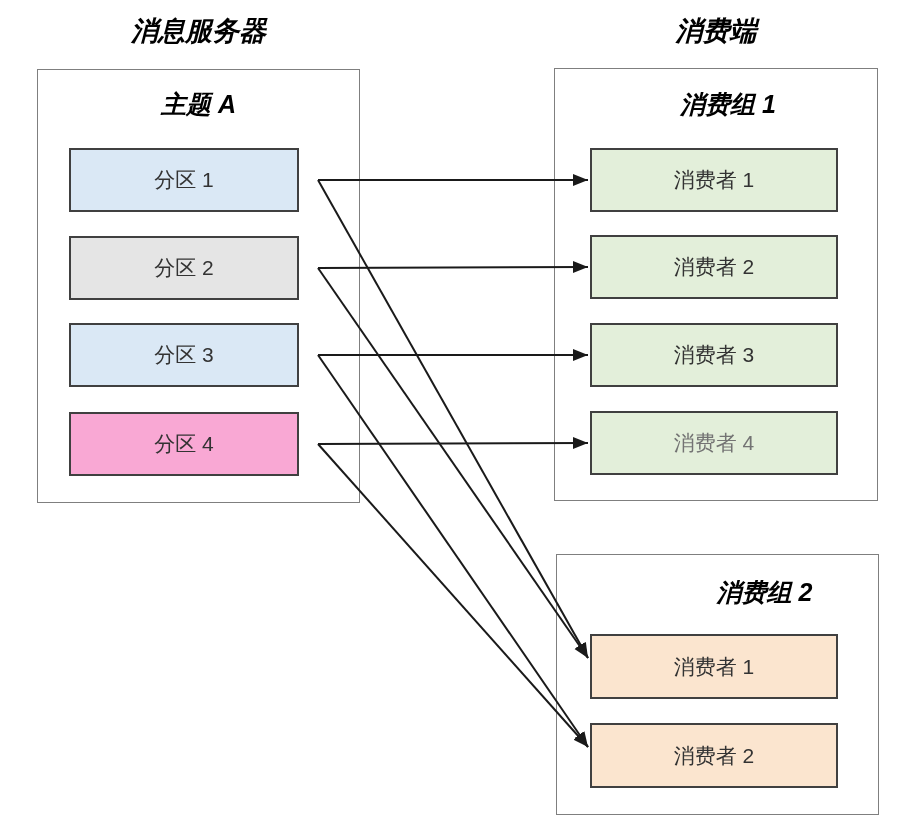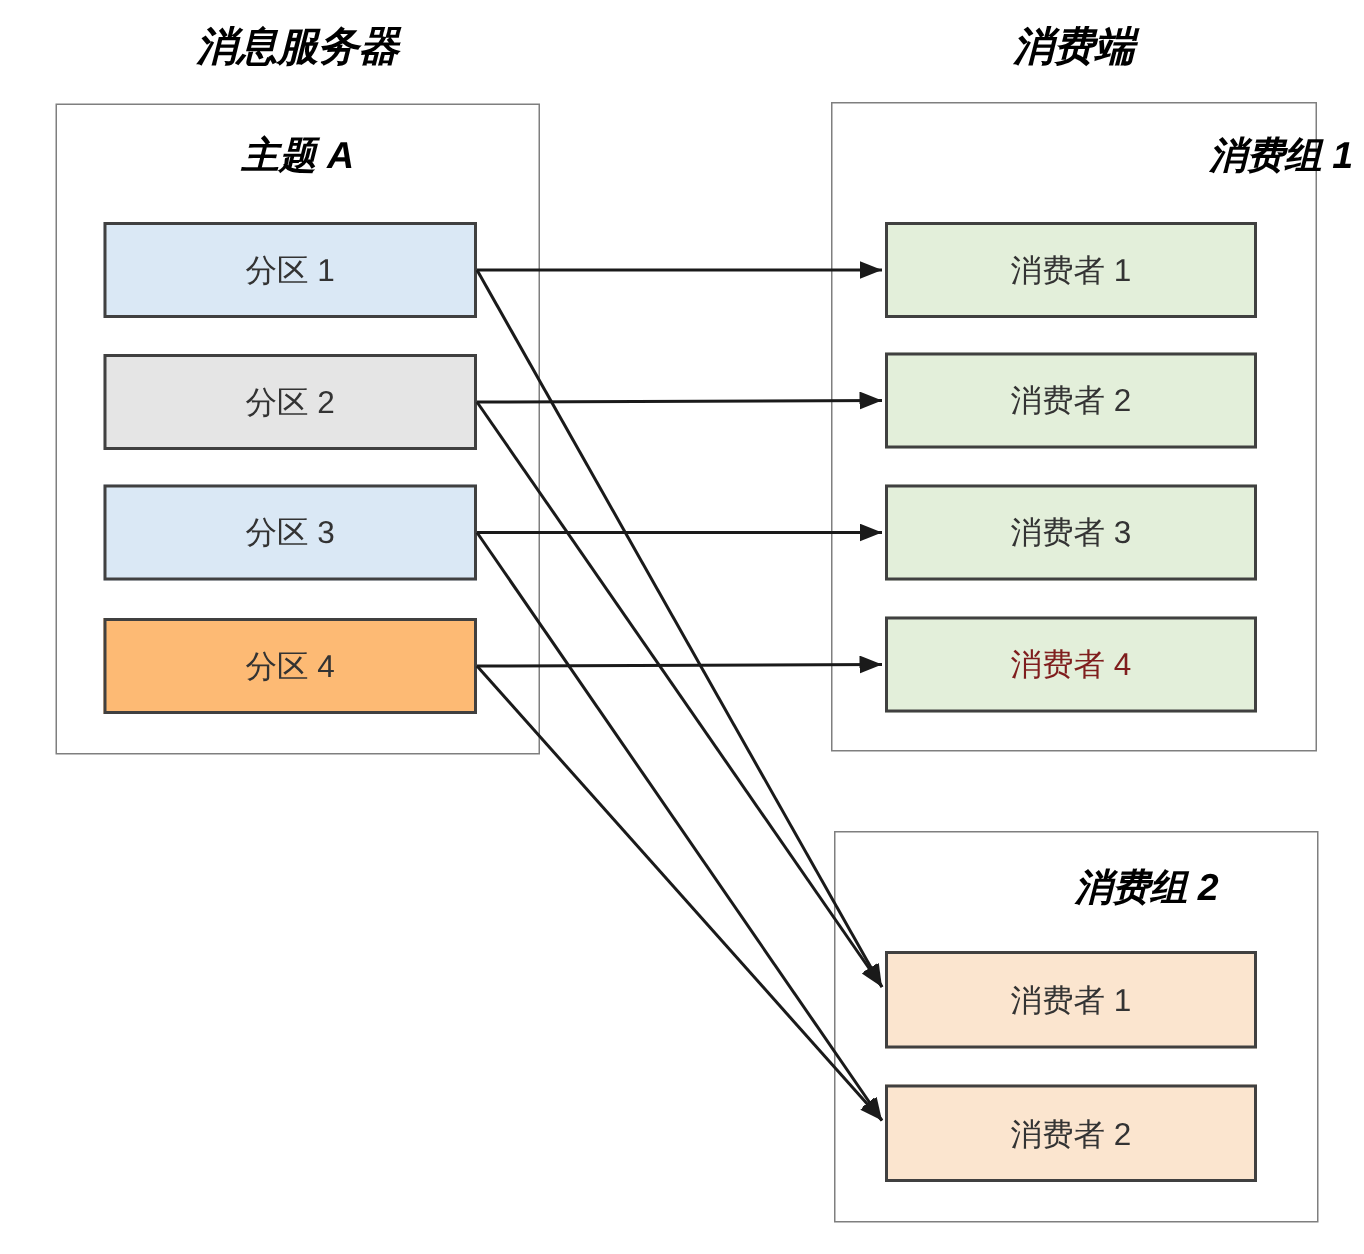--- a/index.html
+++ b/index.html
@@ -38,35 +38,35 @@
     position: absolute;
     text-align: center;
     font-weight: bold;
     font-style: italic;
     font-size: 25px;
     line-height: 32px;
     color: #000000;
     white-space: nowrap;
   }
   #topic-title  { left: 37px;  top: 88px;  width: 323px; }
-  #group1-title { left: 554px; top: 88px;  width: 348px; text-align: right; }
+  #group1-title { left: 554px; top: 88px;  width: 348px; }
   #group2-title { left: 580px; top: 576px; width: 369px; }
 
   .node {
     position: absolute;
     box-sizing: border-box;
     border: 2px solid #404040;
     display: flex;
     align-items: center;
     justify-content: center;
     font-size: 21px;
     color: #333333;
     white-space: nowrap;
   }
-  .partition { left: 69px; width: 249px; height: 64px; background: #dae8f5; }
+  .partition { left: 69px; width: 230px; height: 64px; background: #dae8f5; }
   .p-1 { top: 148px; }
   .p-2 { top: 236px; }
   .p-3 { top: 323px; }
   .p-4 { top: 412px; }
 
   .consumer-g1 { left: 590px; width: 248px; height: 64px; background: #e3efda; }
   .c1-1 { top: 148px; }
   .c1-2 { top: 235px; }
   .c1-3 { top: 323px; }
   .c1-4 { top: 411px; }
@@ -101,34 +101,34 @@
 
   <div class="node partition p-1" style="background: rgb(218, 232, 245); border-color: rgb(64, 64, 64); color: rgb(51, 51, 51);">
     <span>分区 1</span>
   </div>
   <div class="node partition p-2" style="background: #e5e5e5; border-color: rgb(64, 64, 64); color: rgb(51, 51, 51);">
     <span>分区 2</span>
   </div>
   <div class="node partition p-3" style="background: rgb(218, 232, 245); border-color: rgb(64, 64, 64); color: rgb(51, 51, 51); text-align: center;">
     <span>分区 3</span>
   </div>
-  <div class="node partition p-4" style="background: #fdba74; border-color: rgb(64, 64, 64); color: rgb(51, 51, 51);">
+  <div class="node partition p-4" style="background: #f9a8d4; border-color: rgb(64, 64, 64); color: rgb(51, 51, 51);">
     <span>分区 4</span>
   </div>
 
   <div class="node consumer-g1 c1-1" style="background: rgb(227, 239, 218); border-color: rgb(64, 64, 64); color: rgb(51, 51, 51);">
     <span>消费者 1</span>
   </div>
   <div class="node consumer-g1 c1-2" style="background: rgb(227, 239, 218); border-color: rgb(64, 64, 64); color: rgb(51, 51, 51);">
     <span>消费者 2</span>
   </div>
   <div class="node consumer-g1 c1-3" style="background: rgb(227, 239, 218); border-color: rgb(64, 64, 64); color: rgb(51, 51, 51); text-align: right;">
     <span>消费者 3</span>
   </div>
-  <div class="node consumer-g1 c1-4" style="background: rgb(227, 239, 218); border-color: rgb(64, 64, 64); color: #7f1d1d;">
+  <div class="node consumer-g1 c1-4" style="background: rgb(227, 239, 218); border-color: rgb(64, 64, 64); color: #737373;">
     <span>消费者 4</span>
   </div>
 
   <div class="node consumer-g2 c2-1" style="background: rgb(251, 229, 207); border-color: rgb(64, 64, 64); color: rgb(51, 51, 51);">
     <span>消费者 1</span>
   </div>
   <div class="node consumer-g2 c2-2" style="background: rgb(251, 229, 207); border-color: rgb(64, 64, 64); color: rgb(51, 51, 51);">
     <span>消费者 2</span>
   </div>
 

